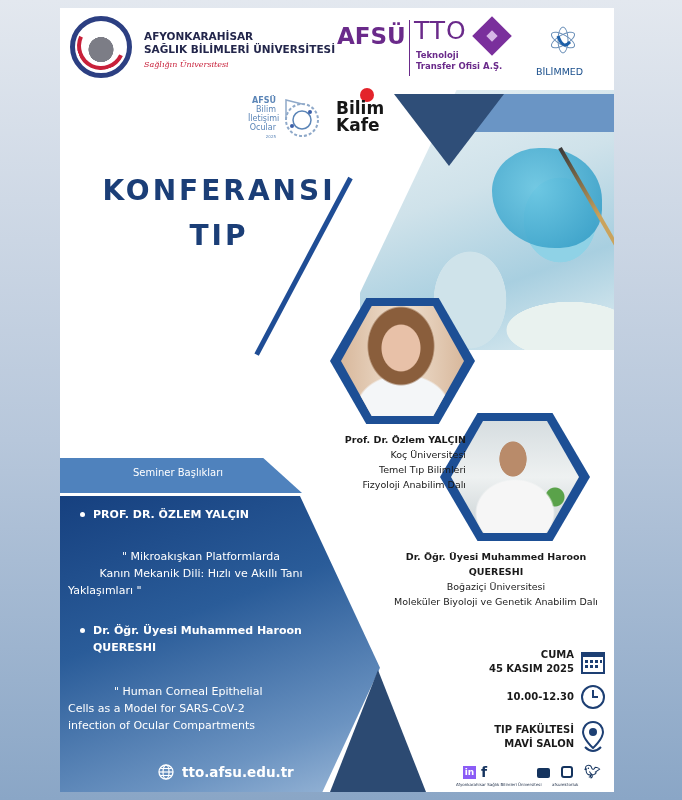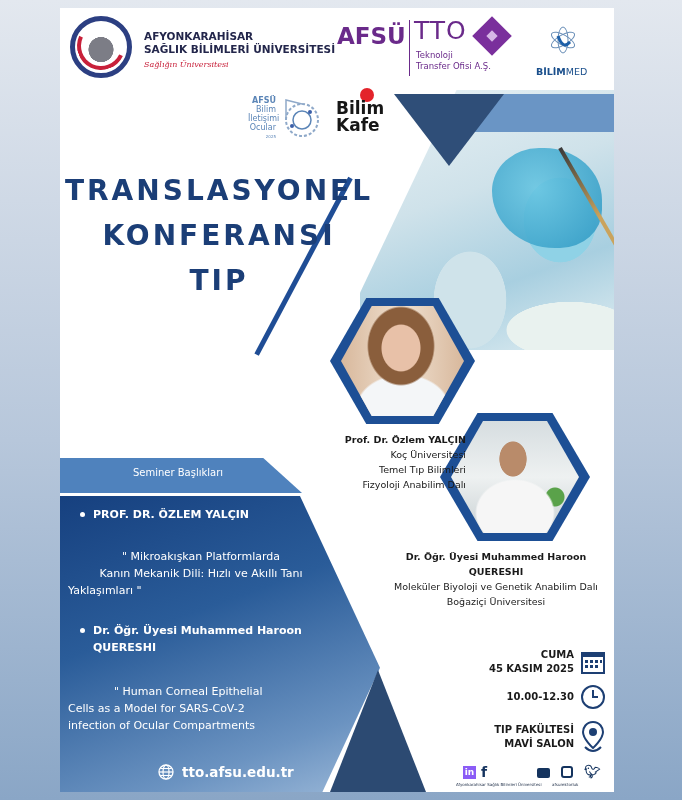--- a/index.html
+++ b/index.html
@@ -19,26 +19,26 @@
   .asbu-crescent { position: absolute; left: 17px; top: 14px; width: 48px; height: 48px; border-radius: 50%;
     border: 4px solid transparent; border-bottom-color: #c8203a; border-left-color: #c8203a; transform: rotate(-20deg); }
   .asbu-name { position: absolute; left: 84px; top: 22px; font-family: "DejaVu Sans", sans-serif; font-weight: bold;
     font-size: 10.5px; line-height: 13px; color: #23264b; }
   .asbu-slogan { position: absolute; left: 84px; top: 52px; font-family: "DejaVu Serif", serif; font-style: italic;
     font-size: 8px; color: #c8203a; }
   .afsu-brand { position: absolute; left: 277px; top: 15px; font-weight: bold; font-size: 23px; color: #6a2a8a;
     font-family: "DejaVu Sans", sans-serif; letter-spacing: 0px; }
   .tto-divider { position: absolute; left: 349px; top: 12px; width: 1px; height: 56px; background: #6a2a8a; }
   .tto-title { position: absolute; left: 354px; top: 8px; font-size: 25px; color: #6a2a8a; font-weight: normal; letter-spacing: 1px;}
-  .tto-sub { position: absolute; left: 356px; top: 42px; font-size: 8.5px; font-weight: normal; line-height: 11px; color: #6a2a8a; }
+  .tto-sub { position: absolute; left: 356px; top: 42px; font-size: 8.5px; font-weight: bold; line-height: 11px; color: #6a2a8a; }
   .tto-diamond { position: absolute; left: 418px; top: 14px; width: 28px; height: 28px; background: #7a2f9c; transform: rotate(45deg); }
   .tto-diamond-inner { position: absolute; left: 428px; top: 24px; width: 8px; height: 8px; background: #d6b6e6; transform: rotate(45deg); }
   .bilimmed-atom { position: absolute; left: 488px; top: 14px; width: 30px; height: 36px; }
   .bilimmed-label { position: absolute; left: 476px; top: 58px; font-size: 9.5px; color: #1a4f8c; }
-  .bilimmed-label b { font-weight: bold; }
+  .bilimmed-label b { font-weight: normal; }
   .bio-logo { position: absolute; left: 186px; top: 86px; width: 72px; height: 50px; }
   .bio-text { position: absolute; left: 188px; top: 88px; text-align: right; width: 28px; font-size: 8px; line-height: 9px; color: #5b85b7; }
   .bilimkafe { position: absolute; left: 276px; top: 92px; font-family: "DejaVu Sans", sans-serif; font-size: 17px;
     line-height: 17px; font-weight: bold; color: #161616; }
   .bilimkafe-dot { position: absolute; left: 300px; top: 80px; width: 14px; height: 14px; border-radius: 50%; background: #e3232b; }
 
   
   .title { position: absolute; left: 0; top: 160px; width: 318px; text-align: center;
     font-family: "DejaVu Sans", sans-serif; font-weight: bold; color: #1b3e77; font-size: 28px; line-height: 45px; letter-spacing: 3px; }
 
@@ -164,41 +164,40 @@
   </div>
 
   <div class="lab-photo"></div>
   <div class="lab-glove"></div>
   <div class="lab-pipette"></div>
   <div class="lab-bar"></div>
   <div class="tri-top"></div>
   <div class="diag-line"></div>
 
   <div class="title">
-    <div>TRANSLASYONEL</div>
     <div>KONFERANSI</div>
     <div>TIP</div>
   </div>
 
   <div class="hex hex1-frame"></div>
   <div class="hex hex1-img"></div>
   <div class="hex hex2-frame"></div>
   <div class="hex hex2-img"></div>
 
   <div class="spk1">
     <div class="name">Prof. Dr. Özlem YALÇIN</div>
     <div>Koç Üniversitesi</div>
     <div>Temel Tıp Bilimleri</div>
     <div>Fizyoloji Anabilim Dalı</div>
   </div>
   <div class="spk2">
     <div class="name">Dr. Öğr. Üyesi Muhammed Haroon</div>
     <div class="name">QUERESHI</div>
+    <div>Boğaziçi Üniversitesi</div>
     <div>Moleküler Biyoloji ve Genetik Anabilim Dalı</div>
-    <div>Boğaziçi Üniversitesi</div>
   </div>
 
   <div class="seminer-head"></div>
   <div class="seminer-head-text">Seminer Başlıkları</div>
   <div class="seminer-body"></div>
 
   <div class="sem-item" style="left:20px;top:498px;">
     <span class="bullet"></span><span>PROF. DR. ÖZLEM YALÇIN</span>
   </div>
   <div class="sem-quote" style="left:0;top:540px;width:282px;">

